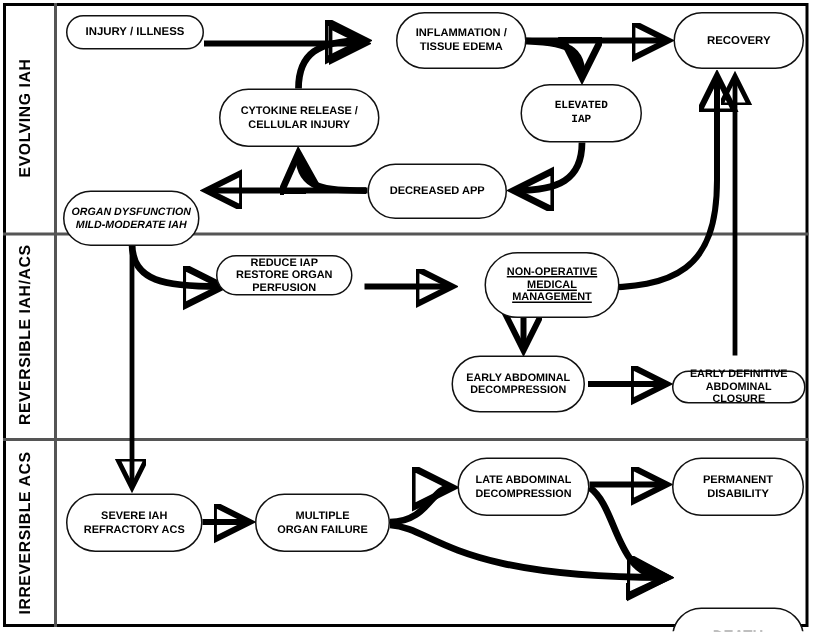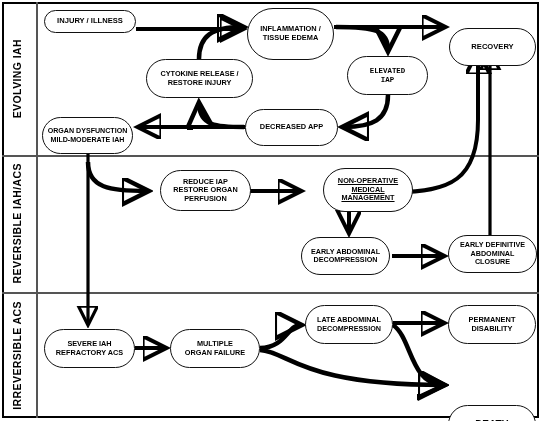--- a/index.html
+++ b/index.html
@@ -82,57 +82,57 @@
 
     <path d="M393,323 L443,323" stroke-width="4" marker-end="url(#ah)"></path>
 
     <path d="M393,325 C412,338 410,384 443,385" stroke-width="4.5" marker-end="url(#ah)"></path>
   </svg>
 
   <div id="nodes">
       <div class="node" style="left: 44px; top: 10px; width: 92px; height: 23px; font-size: 7.6px;">
         <span>INJURY / ILLNESS</span>
       </div>
-      <div class="node" style="left: 247px; top: 8px; width: 87px; height: 52px; font-size: 7.4px;">
+      <div class="node" style="left: 264px; top: 8px; width: 87px; height: 38px; font-size: 7.4px;">
         <span>INFLAMMATION /
 TISSUE EDEMA</span>
       </div>
-      <div class="node" style="left: 449px; top: 8px; width: 87px; height: 38px; font-size: 7.6px; margin-top: 20px;">
+      <div class="node" style="left: 449px; top: 8px; width: 87px; height: 38px; font-size: 7.6px;">
         <span>RECOVERY</span>
       </div>
       <div class="node" style="left: 146px; top: 59px; width: 107px; height: 39px; font-size: 7.3px;">
         <span>CYTOKINE RELEASE /
-RESTORE INJURY</span>
+CELLULAR INJURY</span>
       </div>
       <div class="node" style="left: 347px; top: 56px; width: 81px; height: 39px; font-size: 7.4px; font-family: Liberation Mono, monospace;">
         <span>ELEVATED
 IAP</span>
       </div>
-      <div class="node" style="left: 42px; top: 117px; width: 91px; height: 37px; font-size: 7.1px;">
+      <div class="node" style="left: 42px; top: 127px; width: 91px; height: 37px; font-size: 7.1px; font-style: italic;">
         <span>ORGAN DYSFUNCTION
 MILD-MODERATE IAH</span>
       </div>
       <div class="node" style="left: 245px; top: 109px; width: 93px; height: 37px; font-size: 7.4px;">
         <span>DECREASED APP</span>
       </div>
-      <div class="node" style="left: 160px; top: 170px; width: 91px; height: 41px; font-size: 7.3px;">
+      <div class="node" style="left: 144px; top: 170px; width: 91px; height: 27px; font-size: 7.3px;">
         <span>REDUCE IAP
 RESTORE ORGAN
 PERFUSION</span>
       </div>
       <div class="node" style="left: 323px; top: 168px; width: 90px; height: 44px; font-size: 7.3px; text-decoration: underline;">
         <span>NON-OPERATIVE
 MEDICAL
 MANAGEMENT</span>
       </div>
       <div class="node" style="left: 301px; top: 237px; width: 89px; height: 38px; font-size: 7.2px;">
         <span>EARLY ABDOMINAL
 DECOMPRESSION</span>
       </div>
-      <div class="node" style="left: 448px; top: 235px; width: 89px; height: 38px; font-size: 7.2px;">
+      <div class="node" style="left: 448px; top: 247px; width: 89px; height: 22px; font-size: 7.2px;">
         <span>EARLY DEFINITIVE
 ABDOMINAL CLOSURE</span>
       </div>
       <div class="node" style="left: 44px; top: 329px; width: 91px; height: 39px; font-size: 7.3px; text-align: center;">
         <span>SEVERE IAH
 REFRACTORY ACS</span>
       </div>
       <div class="node" style="left: 170px; top: 329px; width: 90px; height: 39px; font-size: 7.3px; justify-content: center;">
         <span>MULTIPLE
 ORGAN FAILURE</span>

